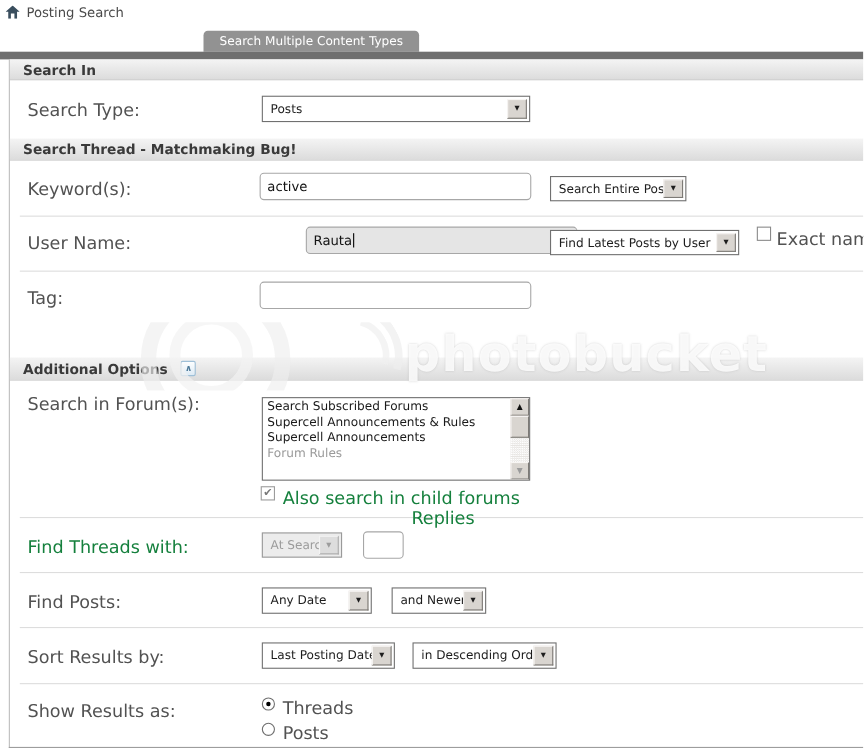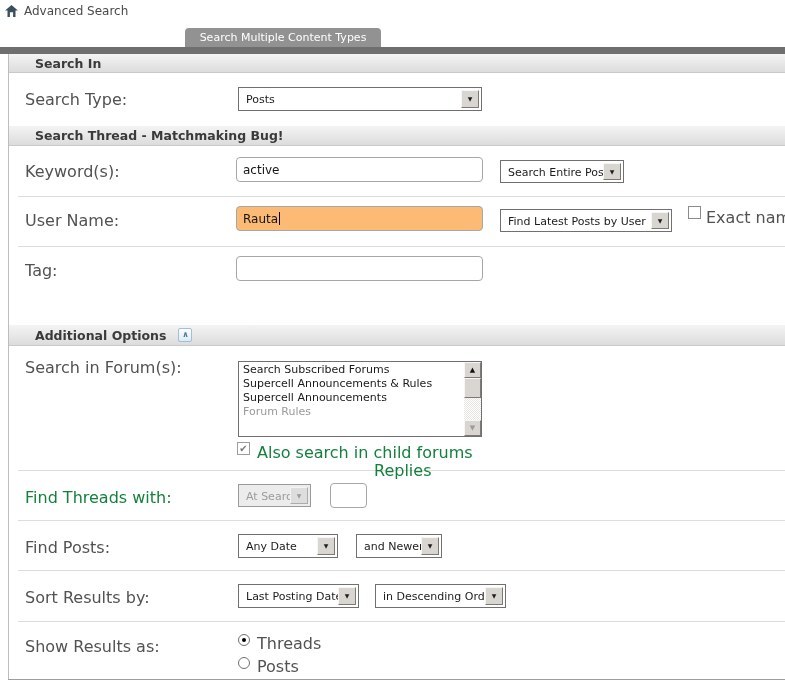--- a/index.html
+++ b/index.html
@@ -17,21 +17,21 @@
   .tab.inactive{left:185px;width:196px;background:#929292;}
   .tabstrip-bar{position:absolute;left:0;top:47px;width:785px;height:7px;background:#6f6f6f;}
 
   
   .left-border{position:absolute;left:8px;top:54px;width:1px;height:626px;background:#bdbdbd;}
   .bottom-line{position:absolute;left:8px;top:679px;width:777px;height:1px;background:#9d9d9d;}
 
   
   .secbar{position:absolute;left:9px;width:776px;box-sizing:border-box;
           background:linear-gradient(#f4f4f4,#dcdcdc);border-bottom:1px solid #c9c9c9;
-          font-size:12.5px;font-weight:bold;color:#3a3a3a;padding-left:26px;display:flex;align-items:center;gap:8px;}
+          font-size:12.5px;font-weight:bold;color:#3a3a3a;padding-left:12px;display:flex;align-items:center;gap:8px;}
 
   .lbl{position:absolute;font-size:16px;color:#525252;white-space:nowrap;}
   .lbl.dim{color:#15803d;}
 
   .divider{position:absolute;left:18px;width:767px;height:1px;background:#ddd;}
 
   
   .sel{position:absolute;box-sizing:border-box;border:1px solid #707070;background:#fff;cursor:default;}
   .sel .t{position:absolute;left:7px;top:50%;transform:translateY(-50%);font-size:11px;color:#1c1c1c;white-space:nowrap;}
   .sel .btn{position:absolute;right:2px;top:2px;bottom:2px;width:16px;background:#d9d5d0;
@@ -39,21 +39,21 @@
             display:flex;align-items:center;justify-content:center;}
   .sel .btn span{font-size:6px;color:#1e1e1e;line-height:1;}
   .sel.disabled{background:#ececec;border-color:#9a9a9a;}
   .sel.disabled .t{color:#9c9c9c;}
   .sel.disabled .btn{background:#dddddd;border-color:#f3f3f3 #ababab #ababab #f3f3f3;}
   .sel.disabled .btn span{color:#9c9c9c;}
 
   
   .txt{position:absolute;box-sizing:border-box;border:1px solid #a7a7a7;border-radius:4px;background:#fff;
        font-size:12px;color:#141414;padding:0 6px;display:flex;align-items:center;white-space:nowrap;}
-  .txt.focus{background:#fdba74;}
+  .txt.focus{background:#e5e5e5;margin-left:42px;}
   .caret{display:inline-block;width:1px;height:13px;background:#000;margin-left:1px;}
 
   
   .listbox{position:absolute;left:238px;top:361px;width:244px;height:76px;box-sizing:border-box;
            border:1px solid #707070;background:#fff;overflow:hidden;}
   .lb-items{position:absolute;left:0;top:1px;right:17px;}
   .lb-item{height:14px;line-height:14px;font-size:11px;color:#1a1a1a;padding-left:4px;white-space:nowrap;overflow:hidden;cursor:default;}
   .lb-item.selected{background:#6e6e6e;color:#fff;}
   .lb-item.muted{color:#9a9a9a;}
   .sbar{position:absolute;right:0;top:0;bottom:0;width:17px;
@@ -94,21 +94,21 @@
 <body>
 
 <div id="page">
 
   <div class="crumb">
     <span style="display:flex;">
       <svg width="13" height="12" viewBox="0 0 16 15">
           <path d="M8 0 L16 7 H13 V15 H10 V9 H6 V15 H3 V7 H0 Z" fill="#3a4e5e"></path>
         </svg>
     </span>
-    <span class="crumb-text">Advanced Search</span>
+    <span class="crumb-text">Posting Search</span>
   </div>
 
   <div class="tab inactive">Search Multiple Content Types</div>
   <div class="tabstrip-bar"></div>
 
   <div class="left-border"></div>
   <div class="bottom-line"></div>
 
   <div class="secbar" style="top:54px;height:19px;">
     <span>Search In</span>
@@ -159,20 +159,27 @@
     <span></span>
   </div>
 
   <div class="secbar" style="top:325px;height:21px;gap:12px;">
     <span>Additional Options</span>
     <span class="collapse-btn">
         <span>∧</span>
       </span>
   </div>
 
+  <div class="wm">
+    <div class="wm-ring wm-r1"></div>
+    <div class="wm-ring wm-r2"></div>
+    <div class="wm-ring wm-a1"></div>
+    <div class="wm-ring wm-a2"></div>
+    <div class="wm-text">photobucket</div>
+  </div>
 
   <div class="lbl" style="left:25px;top:358px;">Search in Forum(s):</div>
   <div class="listbox">
     <div class="lb-items">
       <div class="lb-item">Search Subscribed Forums</div>
       <div class="lb-item">Supercell Announcements &amp; Rules</div>
       <div class="lb-item">Supercell Announcements</div>
       <div class="lb-item muted">Forum Rules</div>
     </div>
     <div class="sbar">

